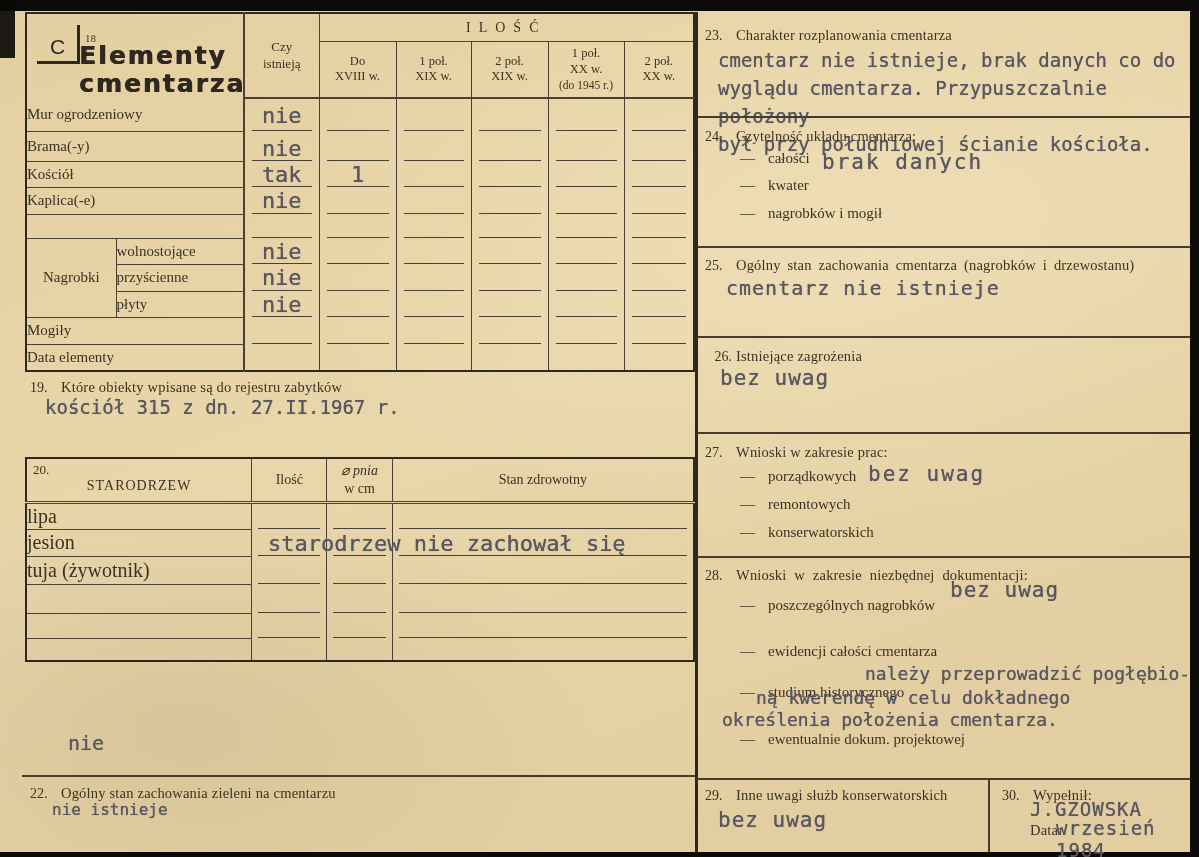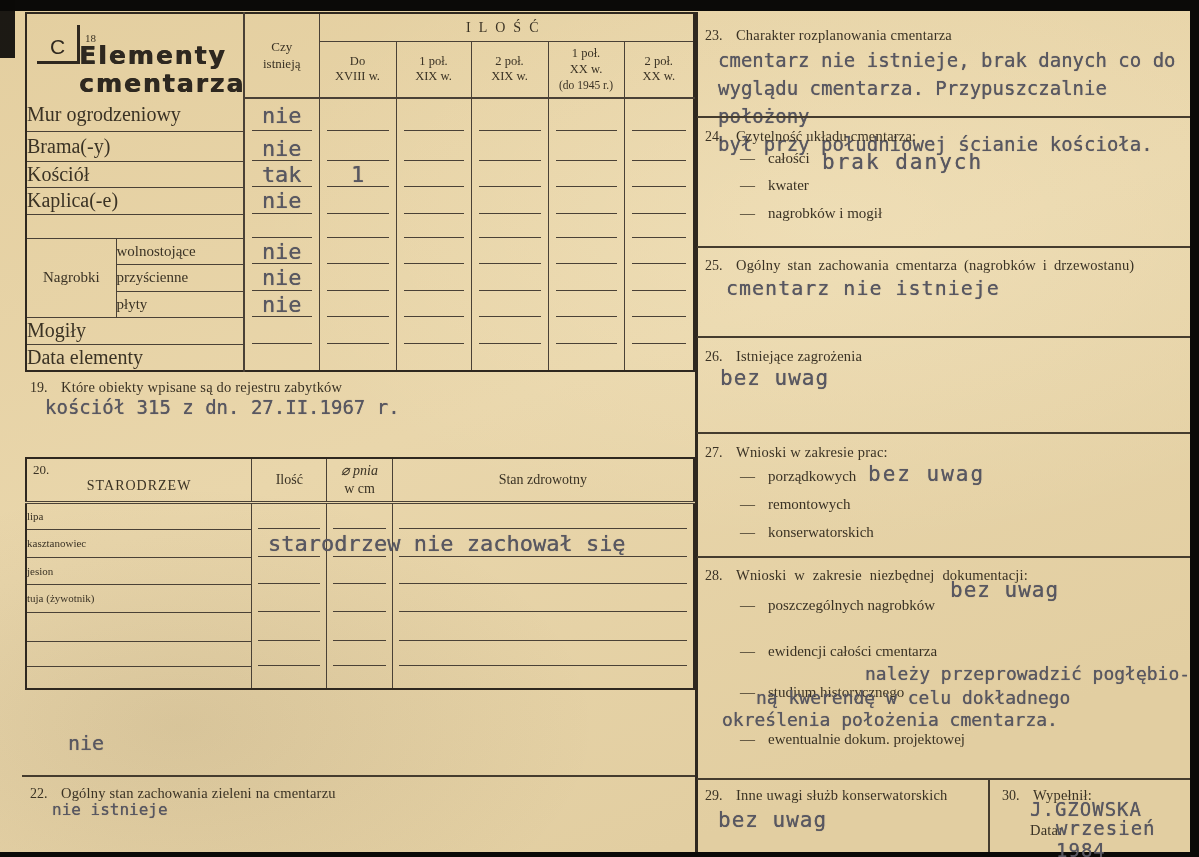--- a/index.html
+++ b/index.html
@@ -34,36 +34,36 @@
   
   table.elt{position:absolute;left:25px;top:12px;border-collapse:collapse;table-layout:fixed;
             width:670px;border:2px solid var(--line-dark);}
   table.elt td{padding:0;vertical-align:middle;overflow:hidden;}
   td.tcell{position:relative;}
   td.czyhead,td.ilosc,td.period{text-align:center;font-size:13px;line-height:1.25;color:var(--ink);}
   td.czyhead{border-left:2px solid var(--line);border-bottom:2px solid var(--line);}
   td.ilosc{border-left:1px solid var(--line);border-bottom:1px solid var(--line);
            font-size:14px;letter-spacing:8px;padding-left:8px;}
   td.period{border-left:1px solid var(--line);border-bottom:2px solid var(--line);font-size:12.5px;}
-  td.lab{font-size:20px;padding-left:10px;border-bottom:1px solid var(--line);}
+  td.lab{font-size:15px;padding-left:10px;border-bottom:1px solid var(--line);}
   td.sublab{font-size:15px;padding-left:9px;border-left:1px solid var(--line);border-bottom:1px solid var(--line);}
   td.grp{font-size:15px;text-align:center;border-bottom:1px solid var(--line);}
   td.val{border-left:1px solid var(--line);text-align:center;
          font-family:"DejaVu Sans Mono","Liberation Mono",monospace;font-size:22px;color:var(--typed);
          text-shadow:0 0 .7px rgba(75,75,85,.85);
          background:linear-gradient(var(--line),var(--line)) bottom center/calc(100% - 14px) 1px no-repeat;}
   td.val.czy{border-left:2px solid var(--line);}
   td.val.nb{background:none;}
   
   table.st{position:absolute;left:25px;top:457px;border-collapse:collapse;table-layout:fixed;
            width:670px;border:2px solid var(--line-dark);}
   table.st td{padding:0;vertical-align:middle;}
   td.sthead{text-align:center;font-size:14px;border-left:1px solid var(--line);border-bottom:3px double var(--line);line-height:1.3;}
   td.sthead.first{border-left:none;position:relative;}
-  td.stlab{font-size:11px;padding-left:8px;border-bottom:1px solid var(--line);}
+  td.stlab{font-size:20px;padding-left:8px;border-bottom:1px solid var(--line);}
   td.stval{border-left:1px solid var(--line);
          background:linear-gradient(var(--line),var(--line)) bottom center/calc(100% - 12px) 1px no-repeat;}
   td.stval.nb{background:none;}
   
   .cmark{position:absolute;left:10px;top:11px;width:40px;height:36px;
          border-right:3px solid var(--line-dark);border-bottom:3px solid var(--line-dark);}
   .cletter{position:absolute;left:13px;bottom:2px;font-family:"Liberation Sans",sans-serif;
            font-size:21px;color:var(--line-dark);}
   .cnum{position:absolute;left:48px;top:7px;font-size:11px;color:var(--ink);}
   .ttl{position:absolute;left:52px;font-family:"DejaVu Sans","Liberation Sans",sans-serif;
@@ -248,26 +248,20 @@
         <div>w cm</div>
       </td>
       <td class="sthead">Stan zdrowotny</td>
     </tr>
     <tr style="height:27px">
       <td class="stlab">lipa</td>
       <td class="stval"></td>
           <td class="stval"></td>
           <td class="stval"></td>
     </tr>
-    <tr style="height:28px">
-      <td class="stlab">kasztanowiec</td>
-      <td class="stval"></td>
-          <td class="stval"></td>
-          <td class="stval"></td>
-    </tr>
     <tr style="height:27px">
       <td class="stlab">jesion</td>
       <td class="stval"></td>
           <td class="stval"></td>
           <td class="stval"></td>
     </tr>
     <tr style="height:28px">
       <td class="stlab">tuja (żywotnik)</td>
       <td class="stval"></td>
           <td class="stval"></td>
@@ -325,21 +319,21 @@
   <div class="abs typed" style="left:822px;top:150px;font-size:21px;letter-spacing:2px;">brak danych</div>
   <div class="hline" style="left:697px;top:246px;width:493px;height:1.5px;"></div>
 
   <div class="abs pr" style="left:705px;top:256px;">
     <span class="num">25.</span>
     <span class="slabel" style="word-spacing:3px;">Ogólny stan zachowania cmentarza (nagrobków i drzewostanu)</span>
   </div>
   <div class="abs typed" style="left:726px;top:276px;font-size:20px;letter-spacing:1px;">cmentarz nie istnieje</div>
   <div class="hline" style="left:697px;top:336px;width:493px;height:1.5px;"></div>
 
-  <div class="abs pr" style="left:705px;top:347px;">
+  <div class="abs pr" style="left:705px;top:347px;text-align:right;">
     <span class="num">26.</span>
     <span class="slabel">Istniejące zagrożenia</span>
   </div>
   <div class="abs typed" style="left:720px;top:366px;font-size:21px;letter-spacing:1px;">bez uwag</div>
   <div class="hline" style="left:697px;top:432px;width:493px;height:1.5px;"></div>
 
   <div class="abs pr" style="left:705px;top:443px;">
     <span class="num">27.</span>
     <span class="slabel">Wnioski w zakresie prac:</span>
   </div>

